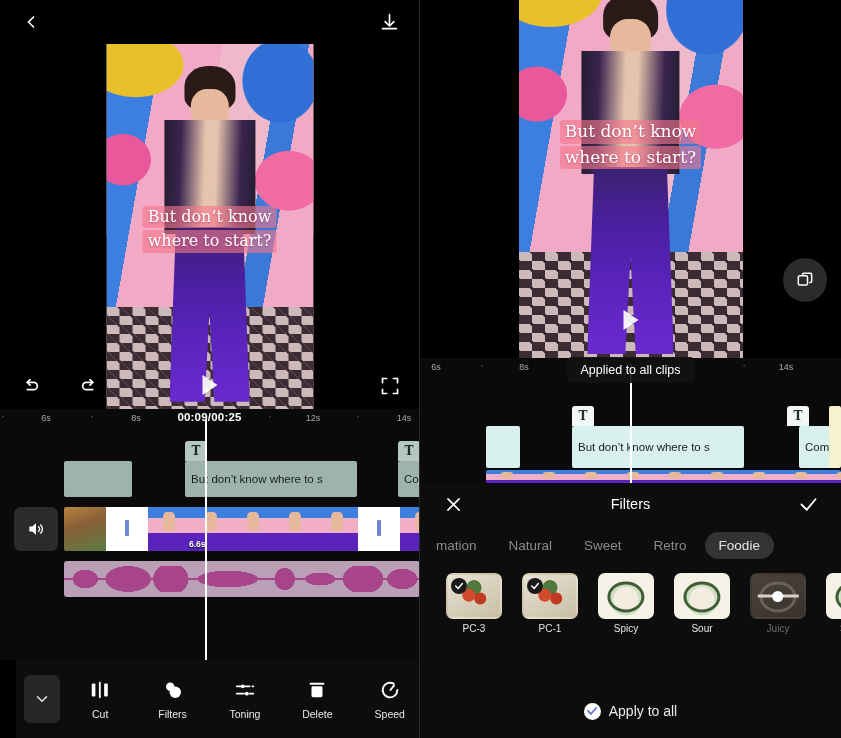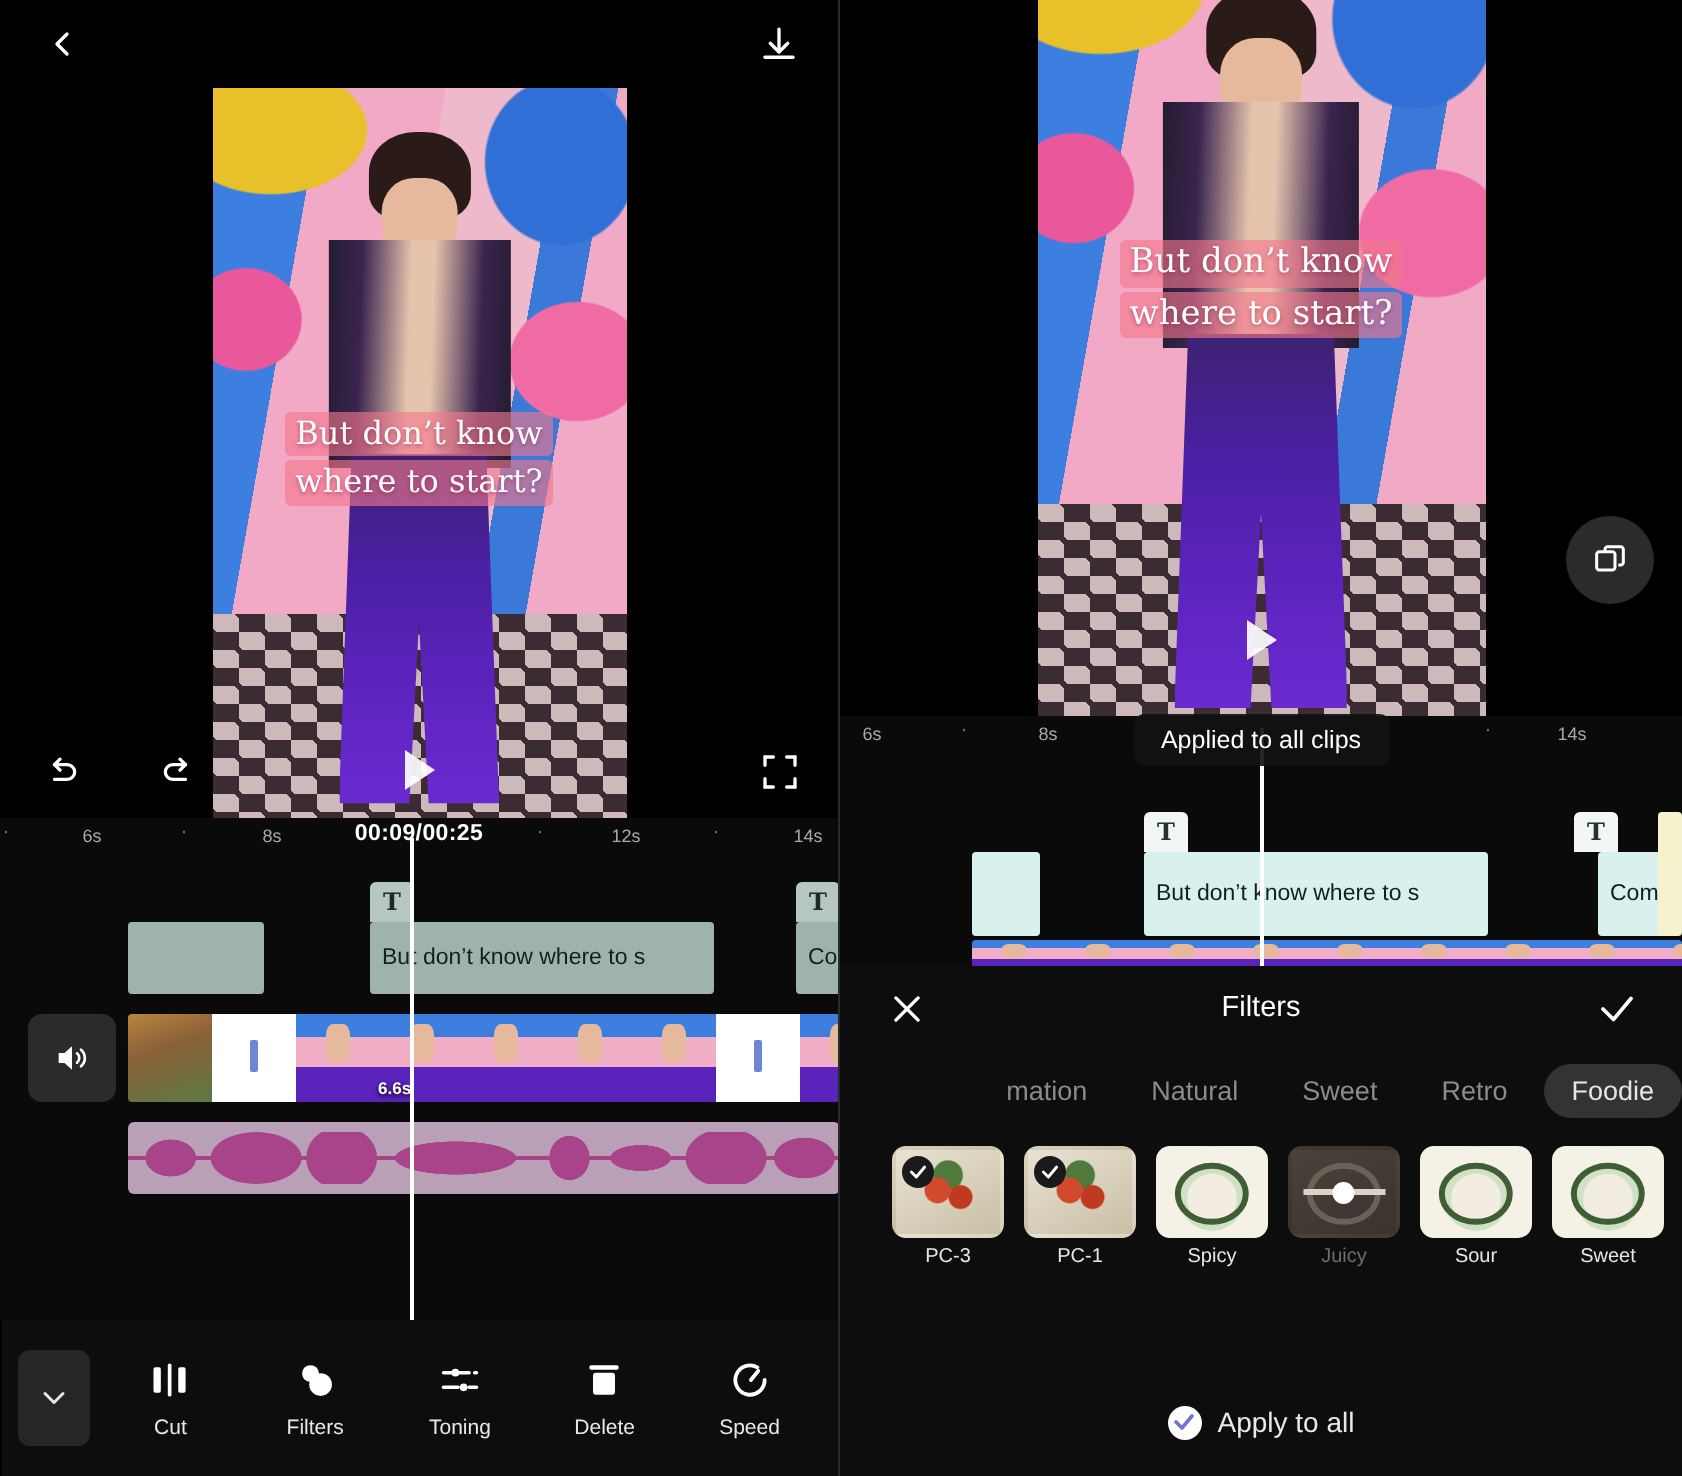--- a/index.html
+++ b/index.html
@@ -138,21 +138,21 @@
             radial-gradient(ellipse 12% 45% at 46% 50%, #a8458a 0 70%, transparent 72%),
             radial-gradient(ellipse 4% 60% at 62% 50%, #a8458a 0 70%, transparent 72%),
             radial-gradient(ellipse 6% 35% at 72% 50%, #a8458a 0 70%, transparent 72%),
             radial-gradient(ellipse 8% 80% at 84% 50%, #a8458a 0 70%, transparent 72%),
             radial-gradient(ellipse 6% 55% at 95% 50%, #a8458a 0 70%, transparent 72%),
             linear-gradient(180deg, transparent 46%, #a8458a 46%, #a8458a 54%, transparent 54%); }
 
   .playhead { position:absolute; width:2px; background:#fff; z-index:12; }
 
   
-  .bottombar { position:absolute; bottom:0; left:1px; width:420px; height:78px;
+  .bottombar { position:absolute; bottom:0; left:16px; width:420px; height:78px;
                background:#0d0d0d; display:flex; align-items:center; z-index:20; }
   .collapse-btn { width:36px; height:48px; background:#262626; border-radius:6px;
                   margin-left:8px; display:flex; align-items:center; justify-content:center;
                   cursor:pointer; flex:none; }
   .tools { flex:1; display:flex; align-items:center; justify-content:space-around;
            padding:0 10px 0 4px; }
   .tool { display:flex; flex-direction:column; align-items:center; gap:7px;
           cursor:pointer; width:62px; }
   .tool-label { color:#e8e8e8; font-size:10.5px; }
 
@@ -165,26 +165,26 @@
              background:#2b2b2b; border-radius:50%; display:flex; align-items:center;
              justify-content:center; cursor:pointer; z-index:16; }
 
   .sheet { position:absolute; left:0; bottom:0; width:421px; height:255px;
            background:#0d0d0d; z-index:22; }
   .sheet-head { height:42px; display:flex; align-items:center; justify-content:space-between;
                 padding:0 18px; position:relative; }
   .sheet-title { position:absolute; left:0; right:0; text-align:center;
                  color:#fff; font-size:14.5px; pointer-events:none; }
   .cat-row { display:flex; align-items:center; gap:4px; height:40px; padding-left:8px;
-             overflow:hidden;justify-content:flex-end; }
+             overflow:hidden; }
   .cat { color:#8b8b8b; font-size:13.5px; padding:6px 14px; border-radius:16px;
          cursor:pointer; white-space:nowrap; }
   .cat.active { color:#e5e5e5; background:#333; }
 
-  .thumb-row { display:flex; gap:10px; padding:8px 0 0 26px; overflow:hidden; }
+  .thumb-row { display:flex; gap:20px; padding:8px 0 0 26px; overflow:hidden; }
   .thumb { width:56px; flex:none; cursor:pointer; }
   .thumb-img { width:56px; height:46px; border-radius:7px; position:relative;
                overflow:hidden;
                background:radial-gradient(circle at 50% 58%, #f3ece0 0 34%, #cfe0c5 36%, #cfe0c5 44%, #f6f1e6 46%);
                border:2px solid transparent; }
   .thumb-img::after { content:""; position:absolute; left:50%; top:52%;
                transform:translate(-50%,-50%); width:60%; height:60%; border-radius:50%;
                border:3px solid #3f5e34; }
   .thumb-img.photo { background:
                radial-gradient(circle at 40% 48%, #d24a2c 0 16%, transparent 18%),
@@ -486,28 +486,28 @@
                 </svg>
             </span>
           </div>
           <div class="thumb-label">PC-1</div>
         </div>
         <div class="thumb">
           <div class="thumb-img"></div>
           <div class="thumb-label">Spicy</div>
         </div>
         <div class="thumb">
+          <div class="thumb-img"></div>
+          <div class="thumb-label">Sour</div>
+        </div>
+        <div class="thumb">
           <div class="thumb-img dim">
             <span class="slider-ov"></span>
           </div>
           <div class="thumb-label muted">Juicy</div>
-        </div>
-        <div class="thumb">
-          <div class="thumb-img"></div>
-          <div class="thumb-label">Sour</div>
         </div>
         <div class="thumb">
           <div class="thumb-img"></div>
           <div class="thumb-label">Sweet</div>
         </div>
       </div>
 
       <div class="apply-row">
         <span class="apply-circle">
           <svg width="12" height="12" viewBox="0 0 24 24" fill="none" stroke="#6e73d6" stroke-width="3.6" stroke-linecap="round" stroke-linejoin="round">

